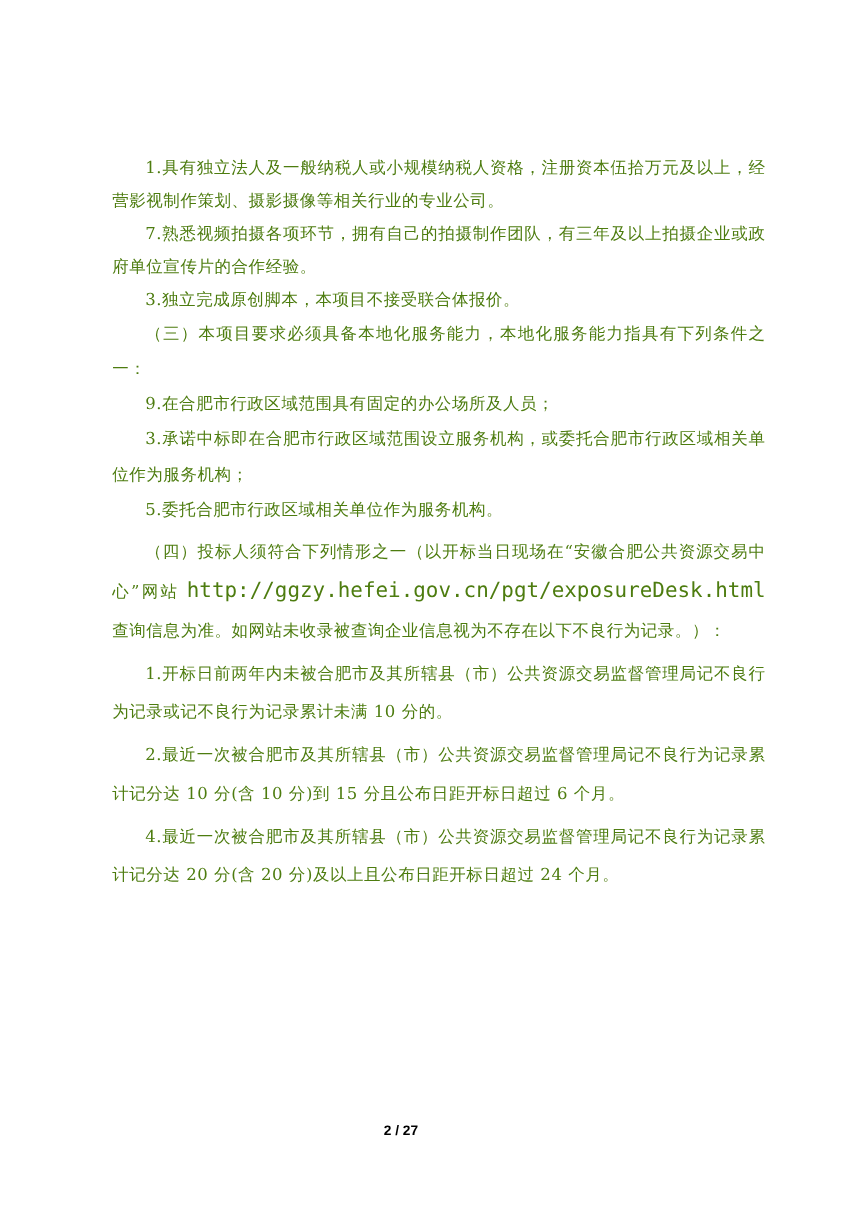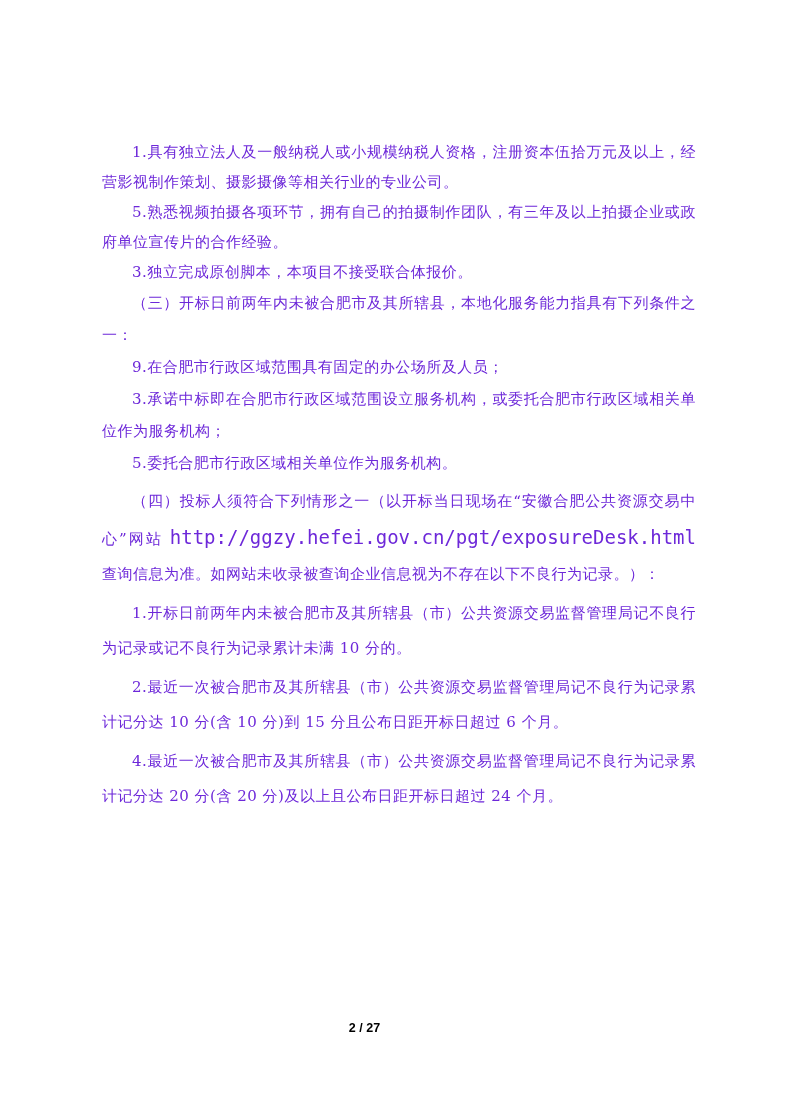--- a/index.html
+++ b/index.html
@@ -17,21 +17,21 @@
   }
   .content {
     position: absolute;
     left: 102px;
     top: 137px;
     width: 594px;
     text-align: justify;
     font-family: "DejaVu Serif", "Liberation Serif", serif;
     font-size: 15px;
     letter-spacing: 0.5px;
-    color: #6d28d9;
+    color: #4d7c0f;
   }
   .content p {
     margin: 0;
     padding: 0;
     text-indent: 2em;
   }
   .sec-a1 p { line-height: 30px; }
   .sec-a2 p { line-height: 32px; }
   .sec-b { margin-top: 5px; }
   .sec-b p { line-height: 35.5px; margin-bottom: 3px; }
@@ -54,26 +54,26 @@
 </style>
 </head>
 <body>
 
 <div class="page">
 
   <div class="content">
 
     <div class="sec-a1">
       <p>1.具有独立法人及一般纳税人或小规模纳税人资格，注册资本伍拾万元及以上，经营影视制作策划、摄影摄像等相关行业的专业公司。</p>
-      <p>5.熟悉视频拍摄各项环节，拥有自己的拍摄制作团队，有三年及以上拍摄企业或政府单位宣传片的合作经验。</p>
+      <p>7.熟悉视频拍摄各项环节，拥有自己的拍摄制作团队，有三年及以上拍摄企业或政府单位宣传片的合作经验。</p>
       <p>3.独立完成原创脚本，本项目不接受联合体报价。</p>
     </div>
 
     <div class="sec-a2">
-      <p>（三）开标日前两年内未被合肥市及其所辖县，本地化服务能力指具有下列条件之一：</p>
+      <p>（三）本项目要求必须具备本地化服务能力，本地化服务能力指具有下列条件之一：</p>
       <p>9.在合肥市行政区域范围具有固定的办公场所及人员；</p>
       <p>3.承诺中标即在合肥市行政区域范围设立服务机构，或委托合肥市行政区域相关单位作为服务机构；</p>
       <p>5.委托合肥市行政区域相关单位作为服务机构。</p>
     </div>
 
     <div class="sec-b">
       <p><span>（四）投标人须符合下列情形之一（以开标当日现场在“安徽合肥公共资源交易中心”网站 </span><span class="mono">http://ggzy.hefei.gov.cn/pgt/exposureDesk.html</span><span> 查询信息为准。如网站未收录被查询企业信息视为不存在以下不良行为记录。）：</span></p>
       <p>1.开标日前两年内未被合肥市及其所辖县（市）公共资源交易监督管理局记不良行为记录或记不良行为记录累计未满 10 分的。</p>
       <p>2.最近一次被合肥市及其所辖县（市）公共资源交易监督管理局记不良行为记录累计记分达 10 分(含 10 分)到 15 分且公布日距开标日超过 6 个月。</p>
       <p>4.最近一次被合肥市及其所辖县（市）公共资源交易监督管理局记不良行为记录累计记分达 20 分(含 20 分)及以上且公布日距开标日超过 24 个月。</p>

